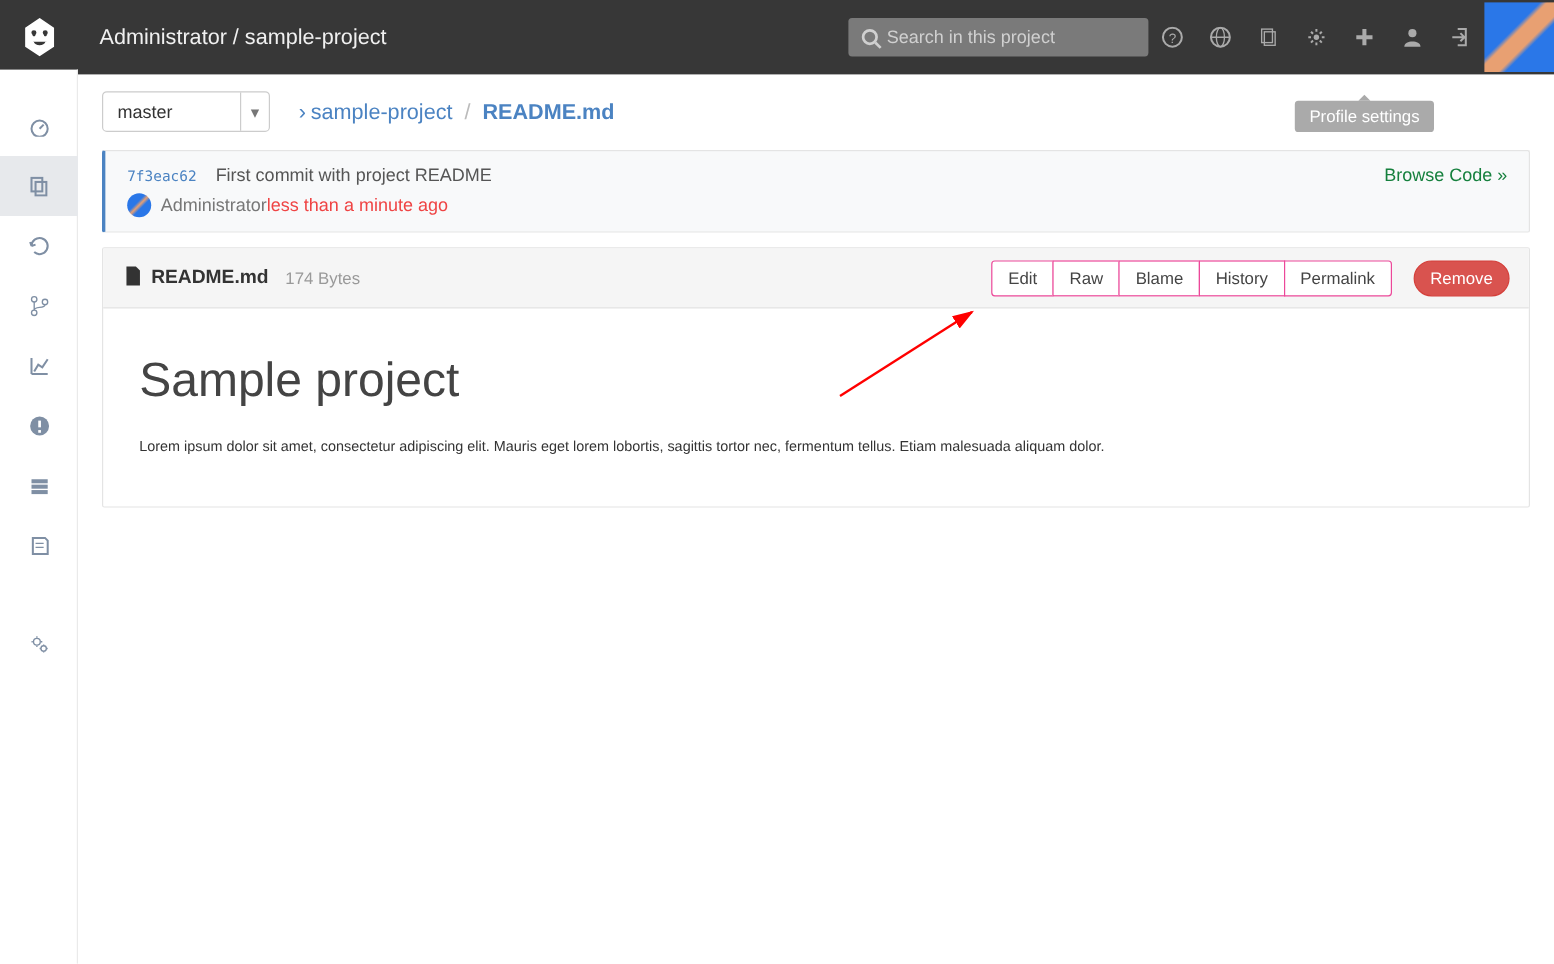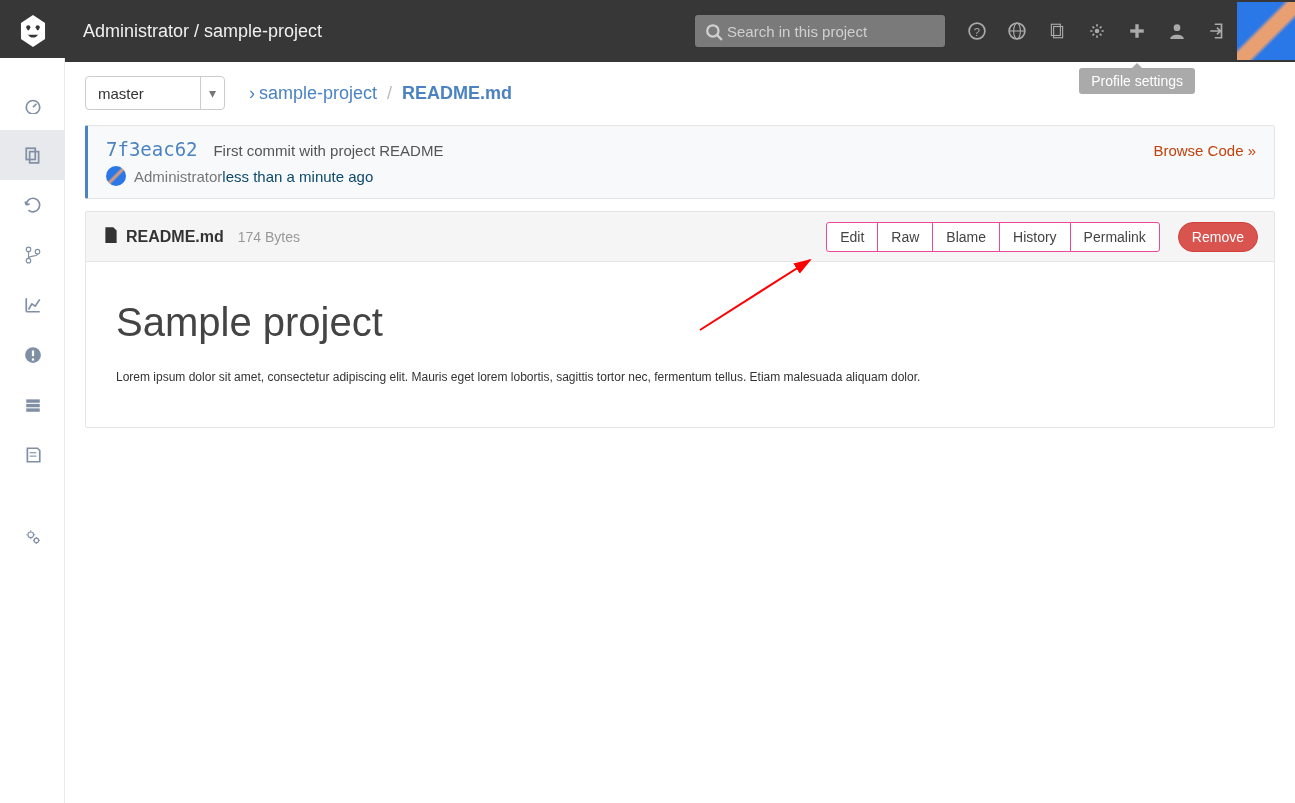--- a/index.html
+++ b/index.html
@@ -2,28 +2,28 @@
 <html><head>
 <meta charset="utf-8">
 <style>
   * { box-sizing: border-box; margin: 0; padding: 0; }
   body { font-family: "Helvetica Neue", Helvetica, Arial, sans-serif; font-size: 14px; color: #333; background: #fff; width: 1295px; height: 803px; overflow: hidden; }
 
   .topbar { height: 62px; background: #373737; display: flex; align-items: center; color: #fff; position: relative; }
   .logo { width: 65px; height: 58px; display: flex; align-items: center; justify-content: center; }
   .logo svg { width: 34px; height: 34px; }
   .page-title { font-size: 18px; font-weight: 400; color: #f0f0f0; margin-left: 18px; flex: 1; }
-  .search-box { position: relative; width: 250px; height: 32px; margin-right: 12px; }
+  .search-box { position: relative; width: 250px; height: 32px; }
   .search-box input { width: 100%; height: 100%; background: #7a7a7a; border: none; border-radius: 3px; padding: 0 10px 0 32px; font-size: 15px; color: #d0d0d0; }
   .search-box input::placeholder { color: #d0d0d0; }
   .search-box .s-icon { position: absolute; left: 10px; top: 8px; color: #d0d0d0; }
   .top-icons { display: flex; align-items: center; }
   .top-icon { width: 40px; height: 58px; display: flex; align-items: center; justify-content: center; color: #aaa; cursor: pointer; }
   .avatar-top { width: 58px; height: 58px; background: linear-gradient(135deg, #2a77e8 40%, #e8a072 45%, #e8a072 60%, #2a77e8 65%); position: relative; }
-  .tooltip { position: absolute; top: 68px; right: 100px; background: #aaa; color: #fff; padding: 5px 12px; border-radius: 3px; font-size: 14px; font-weight: 300; }
+  .tooltip { position: absolute; top: 84px; right: 100px; background: #aaa; color: #fff; padding: 5px 12px; border-radius: 3px; font-size: 14px; font-weight: 300; }
   .tooltip::before { content: ''; position: absolute; top: -5px; left: 50%; margin-left: -5px; border-left: 5px solid transparent; border-right: 5px solid transparent; border-bottom: 5px solid #aaa; }
 
   .sidebar { position: absolute; left: 0; top: 58px; width: 65px; height: 745px; border-right: 1px solid #eaeaea; background: #fff; display: flex; flex-direction: column; padding-top: 22px; }
   .side-item { width: 65px; height: 50px; display: flex; align-items: center; justify-content: center; color: #7f8fa4; cursor: pointer; }
   .side-item.active { background: #e7e9ec; }
   .side-spacer { height: 32px; }
 
   .main { position: absolute; left: 65px; top: 58px; width: 1230px; padding: 18px 20px; }
 
   .header-row { display: flex; align-items: center; margin-bottom: 15px; }
@@ -31,27 +31,27 @@
   .branch-select .sel-label { font-size: 15px; color: #333; }
   .branch-select .caret-box { position: absolute; right: 0; top: 0; width: 24px; height: 32px; border-left: 1px solid #ccc; display: flex; align-items: center; justify-content: center; color: #777; }
   .breadcrumb { display: flex; align-items: center; margin-left: 24px; font-size: 18px; }
   .breadcrumb .chev { color: #4b83c2; margin-right: 4px; }
   .breadcrumb a { color: #4b83c2; text-decoration: none; }
   .breadcrumb .sep { color: #bbb; margin: 0 10px; }
   .breadcrumb .current { color: #4b83c2; font-weight: 600; }
 
   .commit-box { border: 1px solid #e4e4e4; border-left: 3px solid #4b83c2; background: #f8f9fa; padding: 12px 18px; border-radius: 2px; position: relative; margin-bottom: 12px; }
   .commit-row1 { display: flex; align-items: baseline; justify-content: space-between; }
-  .commit-sha { font-family: Menlo, Consolas, monospace; color: #4b83c2; font-size: 19px; }
+  .commit-sha { font-family: Menlo, Consolas, monospace; color: #4b83c2; font-size: 12px; }
   .commit-msg { color: #555; font-size: 15px; margin-left: 12px; }
-  .browse-link { color: #c2410c; font-size: 15px; text-decoration: none; }
+  .browse-link { color: #15803d; font-size: 15px; text-decoration: none; }
   .commit-row2 { display: flex; align-items: center; margin-top: 6px; }
   .commit-author { display: flex; align-items: center; color: #777; font-size: 15px; }
   .author-avatar { width: 20px; height: 20px; border-radius: 50%; background: linear-gradient(135deg, #2a77e8 40%, #e8a072 50%, #2a77e8 60%); margin-right: 8px; }
-  .commit-time { color: #0c4a6e; font-size: 15px; }
+  .commit-time { color: #ef4444; font-size: 15px; }
 
   .file-panel { border: 1px solid #e4e4e4; border-radius: 2px; }
   .file-header { background: #f5f5f5; border-bottom: 1px solid #e4e4e4; height: 50px; display: flex; align-items: center; padding: 0 16px; }
   .file-name { font-weight: 600; font-size: 16px; color: #333; margin-left: 6px; }
   .file-size { color: #999; font-size: 14px; margin-left: 14px; }
   .file-actions { margin-left: auto; display: flex; }
   .btn { height: 30px; padding: 0 13px; background: #fff; border: 1px solid #ec4899; font-size: 14px; color: #444; display: inline-flex; align-items: center; cursor: pointer; margin-left: -1px; }
   .btn:first-child { border-radius: 3px 0 0 3px; }
   .btn:nth-child(5) { border-radius: 0 3px 3px 0; }
   .btn.remove { background: #d9534f; border-color: #d43f3a; color: #fff; margin-left: 18px; border-radius: 15px; }

